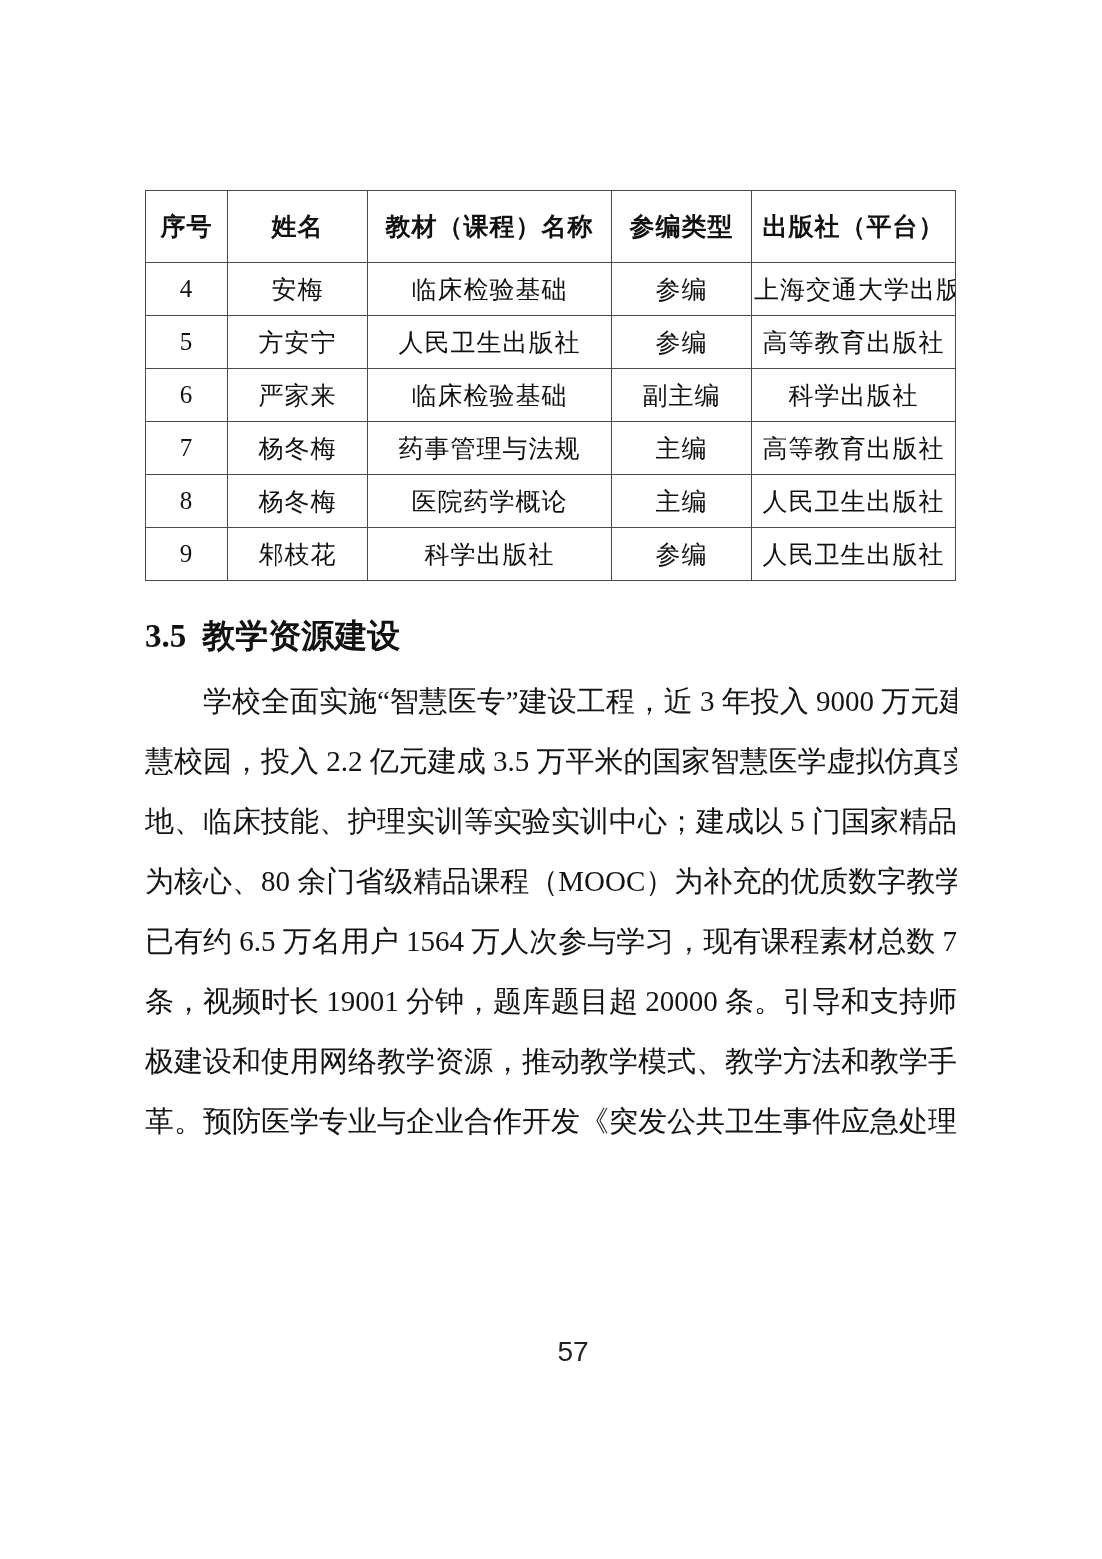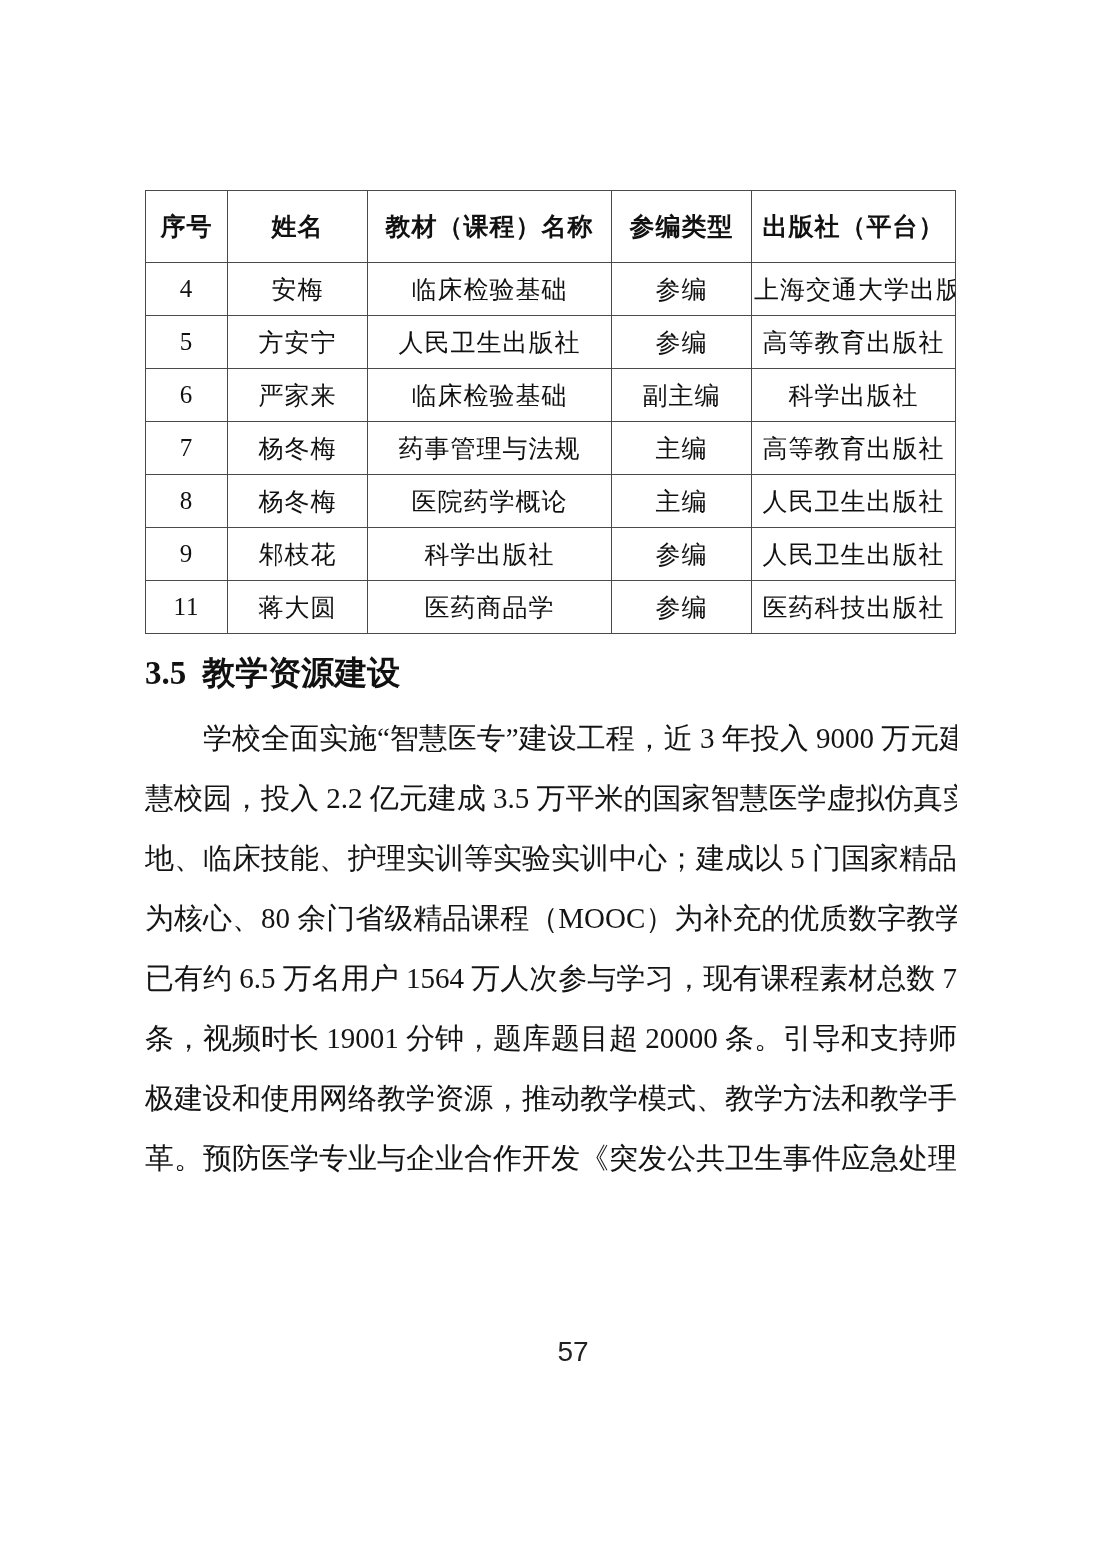--- a/index.html
+++ b/index.html
@@ -40,21 +40,21 @@
   }
   table.doc-table tr.header-row td {
     font-weight: bold;
     height: 71px;
   }
   table.doc-table tr.data-row td {
     height: 52px;
   }
   
   .section-heading {
-    margin-top: 20px;
+    margin-top: 36px;
     font-size: 33px;
     font-weight: bold;
     line-height: 1.2;
     white-space: nowrap;
   }
   .section-heading .sec-num {
     font-family: "Liberation Serif", "DejaVu Serif", serif;
     margin-right: 16px;
   }
   
@@ -147,27 +147,20 @@
           <td>主编</td>
           <td>人民卫生出版社</td>
         </tr>
         <tr class="data-row">
           <td>9</td>
           <td>邾枝花</td>
           <td>科学出版社</td>
           <td>参编</td>
           <td>人民卫生出版社</td>
         </tr>
-        <tr class="data-row">
-          <td>11</td>
-          <td>蒋大圆</td>
-          <td>医药商品学</td>
-          <td>参编</td>
-          <td>医药科技出版社</td>
-        </tr>
       </tbody>
     </table>
 
     <div class="section-heading">
       <span class="sec-num">3.5</span><span>教学资源建设</span>
     </div>
 
     <div class="paragraph">
       <div class="para-line indent-first">学校全面实施“智慧医专”建设工程，近 3 年投入 9000 万元建设智</div>
       <div class="para-line">慧校园，投入 2.2 亿元建成 3.5 万平米的国家智慧医学虚拟仿真实训基</div>

